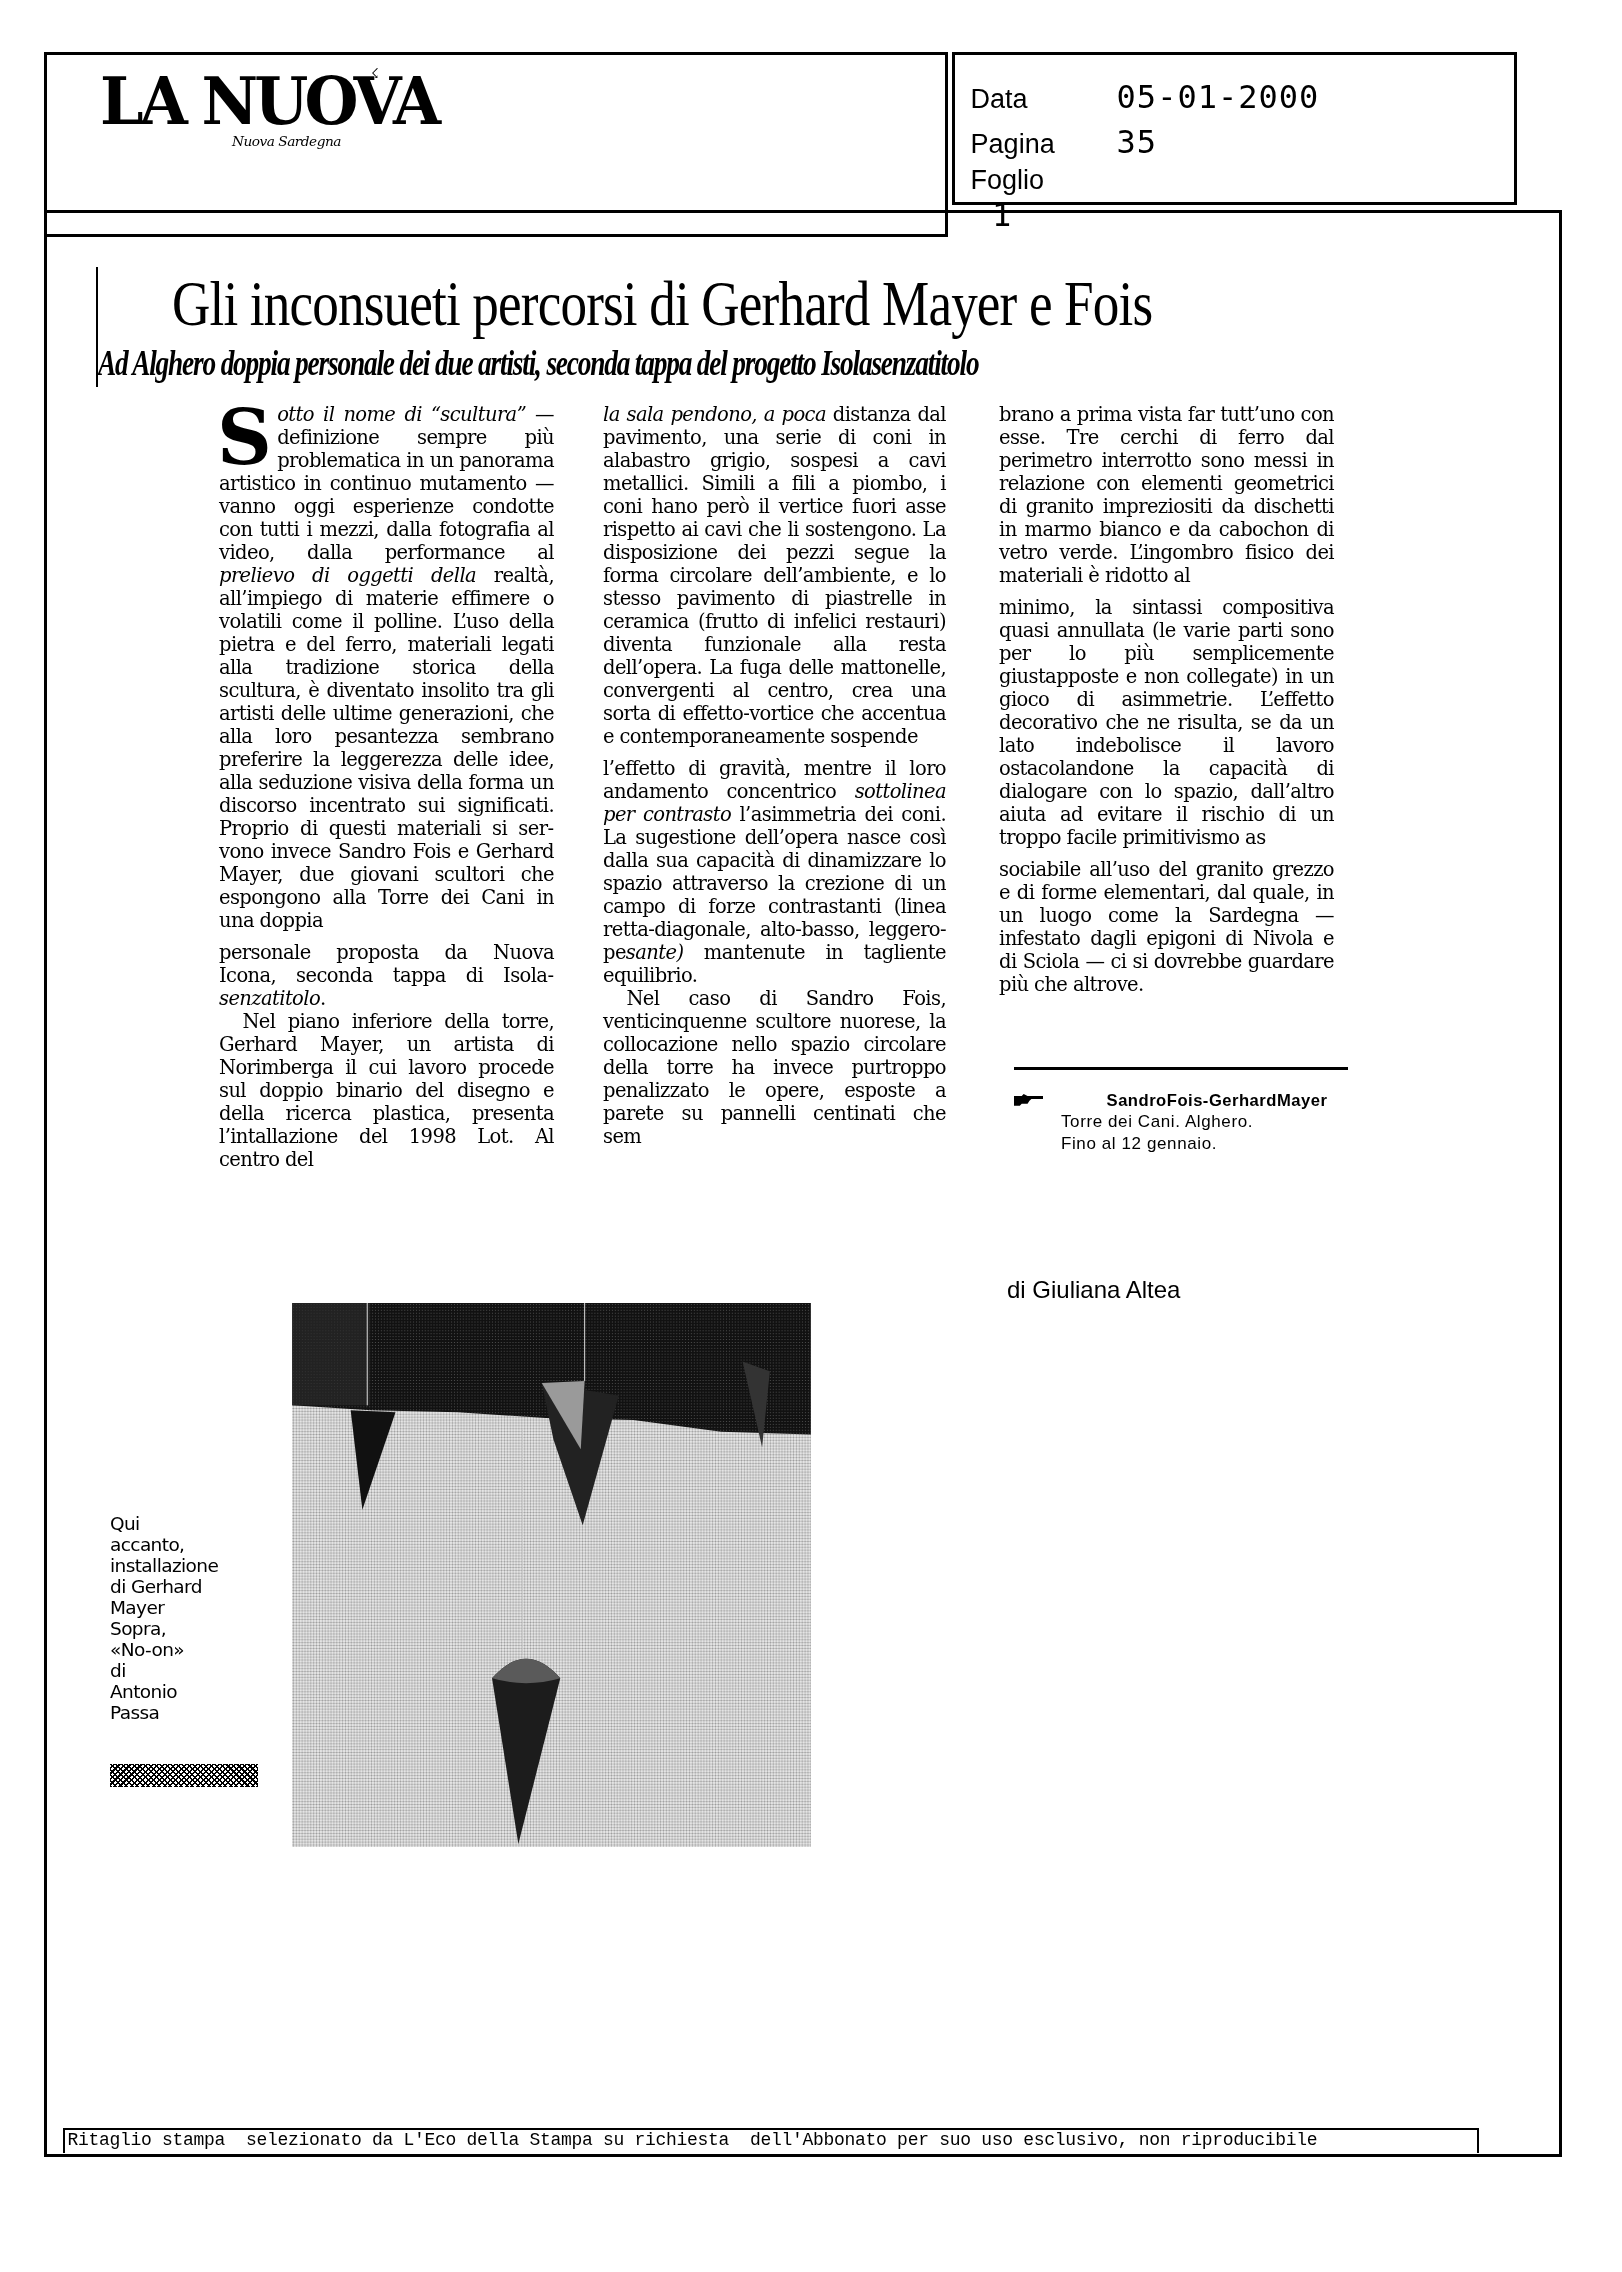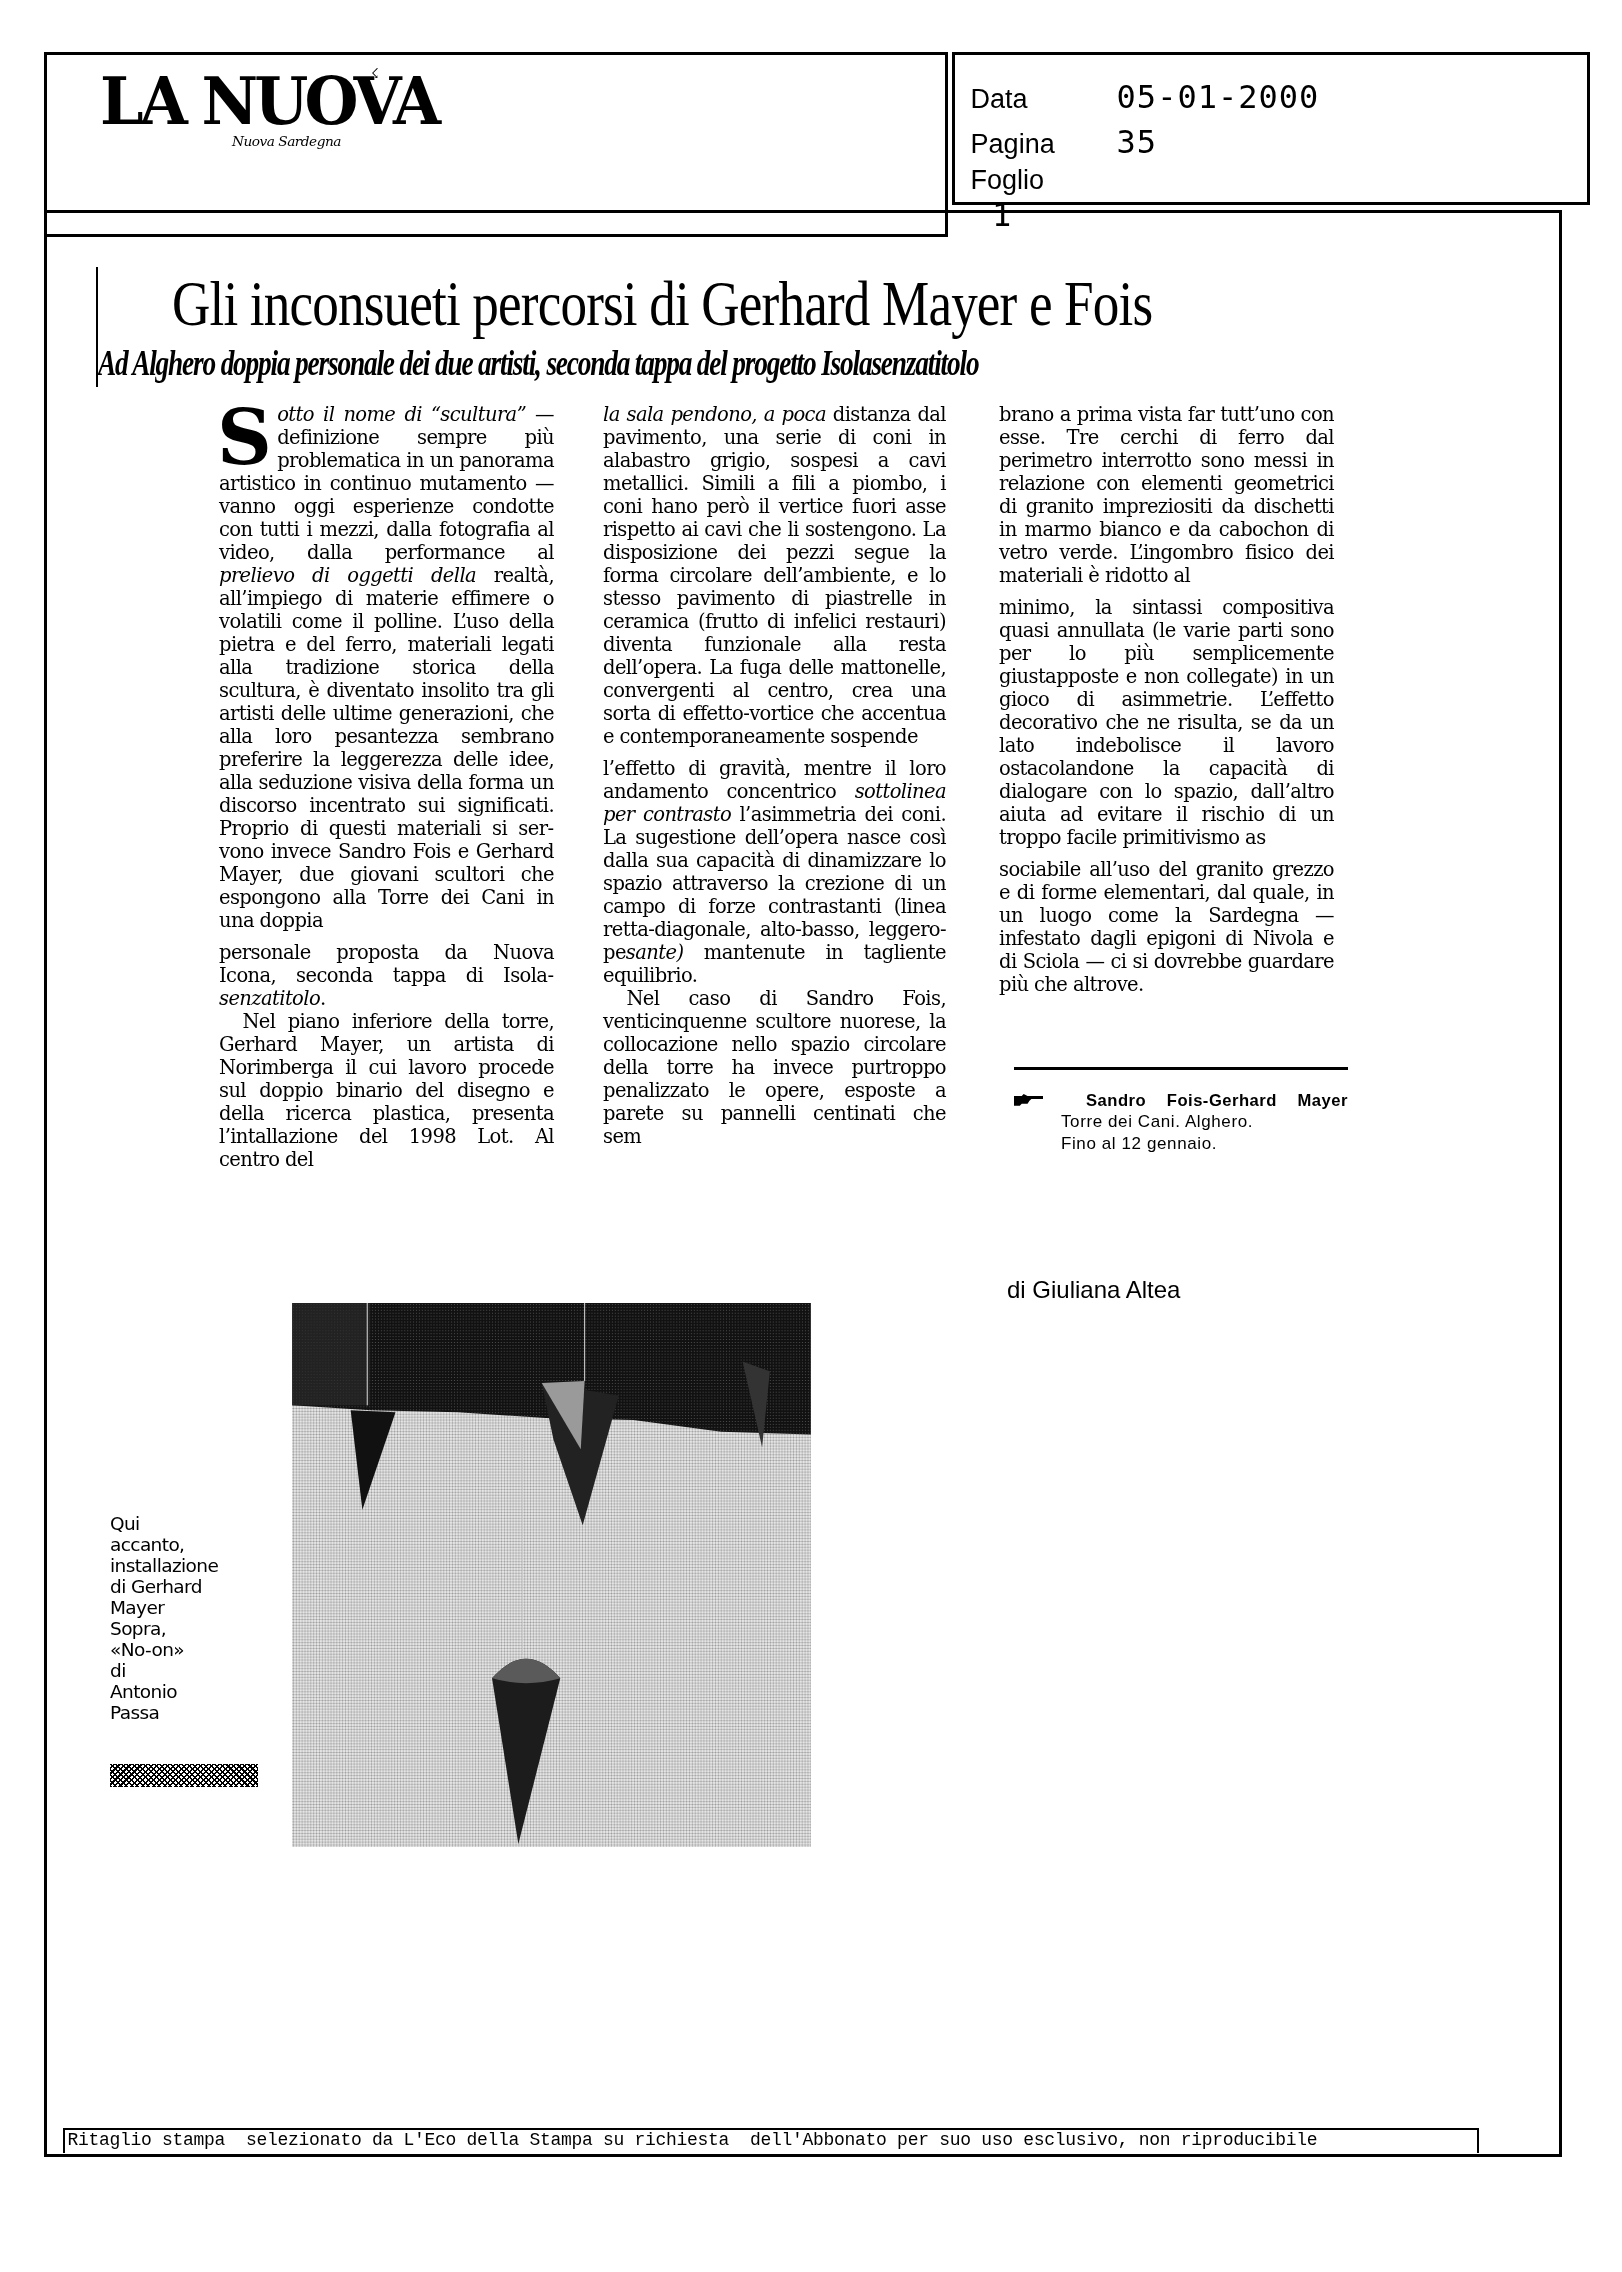--- a/index.html
+++ b/index.html
@@ -1,20 +1,20 @@
 <!DOCTYPE html>
 <html><head>
 <meta charset="utf-8">
 <style>
   html, body { margin: 0; padding: 0; background: #ffffff; }
   body { width: 1623px; height: 2272px; position: relative; overflow: hidden; color: #000; }
 
   .box { position: absolute; border: 3.9px solid #000; box-sizing: border-box; }
   #masthead-box { left: 44px; top: 52px; width: 904px; height: 185px; }
-  #meta-box { left: 952px; top: 52px; width: 638px; height: 153px; }
+  #meta-box { left: 952px; top: 52px; width: 565px; height: 153px; }
   #article-box { left: 44px; top: 210px; width: 1518px; height: 1947px; }
 
   .logo { position: absolute; left: 53px; top: 13.7px; font-family: "DejaVu Serif", serif; font-weight: 900;
           font-size: 62px; line-height: 1; letter-spacing: -3.9px; transform: scaleY(1.05); transform-origin: left top; }
   .logo-mark { position: absolute; left: 324px; top: 9.8px; font-family: "DejaVu Sans", sans-serif; font-size: 13.7px; }
   .logo-sub { position: absolute; left: 185px; top: 78px; font-family: "DejaVu Serif", serif; font-style: italic;
               font-size: 13.7px; letter-spacing: -0.5px; }
 
   .meta-row { position: absolute; left: 15.6px; height: 39px; display: flex; align-items: baseline; }
   .meta-label { font-family: "Liberation Sans", sans-serif; font-size: 27px; width: 146px; }
@@ -39,21 +39,21 @@
   #col-3 { left: 952px; width: 335px; }
   .col .gap { height: 8.8px; }
   .indent { text-indent: 23.4px; }
   .dropcap { float: left; font-family: "DejaVu Serif", serif; font-weight: 900; font-size: 76px; line-height: 62px;
              margin: 3.9px 5.9px 0 -2px; }
   em { font-style: italic; }
 
   .info-rule { position: absolute; left: 967px; top: 854px; width: 334px; height: 2.9px; background: #000; }
   .info-block { position: absolute; left: 967px; top: 878px; width: 334px; font-family: "Liberation Sans", sans-serif; }
   .info-icon { position: absolute; left: 0; top: 2.9px; width: 29px; height: 11.7px; }
-  .info-title { margin-left: 72px; font-weight: bold; font-size: 16.6px; display: flex; justify-content: space-between; letter-spacing: 0.5px; }
+  .info-title { margin-left: 72px; font-weight: bold; font-size: 16.6px; display: flex; justify-content: center; letter-spacing: 0.5px; }
   .info-line { margin-left: 47px; font-size: 17px; line-height: 21.5px; letter-spacing: 0.6px; }
   .byline { position: absolute; left: 960px; top: 1063px; font-family: "Liberation Sans", sans-serif; font-size: 24px; }
 
   .photo { position: absolute; left: 245px; top: 1090px; width: 519px; height: 544px; overflow: hidden;
            background-color: #e4e4e4;
            background-image: radial-gradient(#9a9a9a 0.8px, transparent 1.1px);
            background-size: 2.9px 2.9px; }
   .photo svg { position: absolute; left: 0; top: 0; }
   .caption { position: absolute; left: 63px; top: 1300px; font-family: "DejaVu Sans", sans-serif; font-size: 18.5px;
              line-height: 21px; letter-spacing: -0.6px; }

